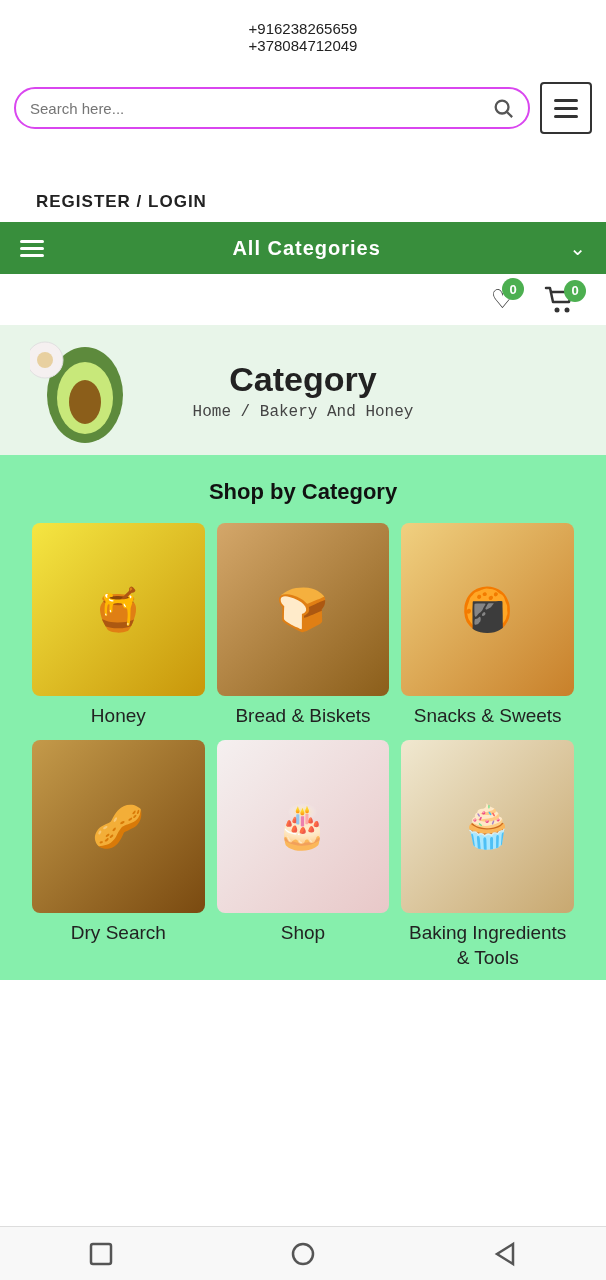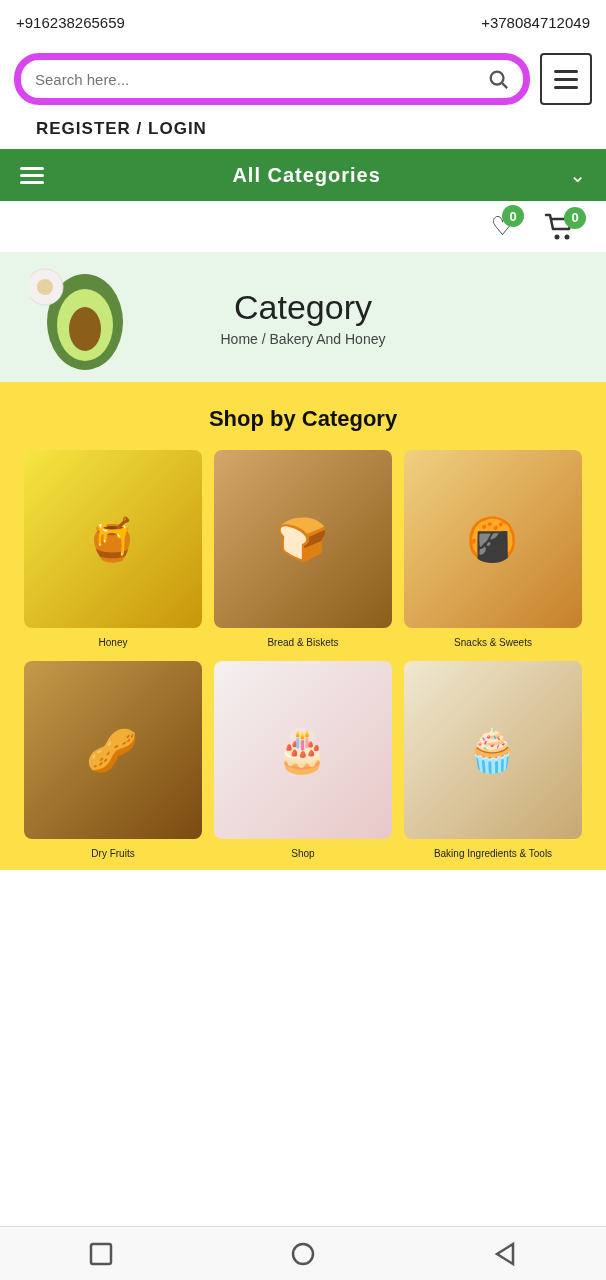--- a/index.html
+++ b/index.html
@@ -10,39 +10,40 @@
       min-height: 1280px;
       background: #fff;
       position: relative;
     }
 
     
     .top-bar {
       display: flex;
       justify-content: space-between;
       align-items: center;
-      padding: 14px 16px;
-      background: #fff;
+      padding: 20px 16px;
+      background: #fff;
+      flex-direction: column;
     }
     .top-bar span {
       font-size: 15px;
       color: #222;
     }
 
     
     .search-row {
       display: flex;
       align-items: center;
       padding: 8px 14px;
       gap: 10px;
     }
     .search-box {
       display: flex;
       align-items: center;
-      border: 7px solid #d946ef;
+      border: 2px solid #d946ef;
       border-radius: 25px;
       padding: 8px 14px;
       flex: 1;
       background: #fff;
     }
     .search-box input {
       border: none;
       outline: none;
       font-size: 15px;
       color: #888;
@@ -90,20 +91,21 @@
       position: relative;
       width: 100px;
       height: 80px;
     }
     .auth-text {
       font-size: 17px;
       font-weight: 600;
       letter-spacing: 1px;
       color: #222;
       margin-left: 20px;
+      margin-top: 44px;
     }
 
     
     .category-bar {
       background: #388e3c;
       display: flex;
       align-items: center;
       padding: 14px 20px;
       gap: 5px;
     }
@@ -188,33 +190,34 @@
       display: flex;
       align-items: center;
       justify-content: center;
     }
     .hero-text-block {
       text-align: center;
       z-index: 2;
     }
     .hero-title {
       font-size: 34px;
-      font-weight: 400;
+      font-weight: 700;
       color: #222;
     }
     .hero-breadcrumb {
-      font-size: 14px;
+      font-size: 16px;
       color: #444;
       margin-top: 4px;
+      font-family: Liberation Mono, monospace;
     }
 
     
     .shop-section {
-      padding: 24px 24px 10px;
-      background: #fde047;
+      padding: 24px 32px 10px;
+      background: #86efac;
     }
     .shop-title {
       text-align: center;
       font-size: 22px;
       font-weight: bold;
       color: #111;
       margin-bottom: 18px;
     }
     .category-grid {
       display: grid;
@@ -232,23 +235,23 @@
       aspect-ratio: 1;
       border-radius: 8px;
       overflow: hidden;
       background: #f5f5f5;
       display: flex;
       align-items: center;
       justify-content: center;
     }
     .cat-label {
       margin-top: 8px;
-      font-size: 10px;
+      font-size: 19px;
       color: #222;
-      text-align: right;
+      text-align: center;
       line-height: 1.3;
     }
 
     
     .bottom-nav {
       position: fixed;
       bottom: 0;
       left: 0;
       width: 606px;
       height: 54px;
@@ -415,21 +418,21 @@
       <div class="cat-img-box snacks-img">
         <span class="img-emoji">🍘</span>
       </div>
       <span class="cat-label">Snacks &amp; Sweets</span>
     </div>
 
     <div class="cat-item">
       <div class="cat-img-box dryfruits-img">
         <span class="img-emoji">🥜</span>
       </div>
-      <span class="cat-label">Dry Fruits</span>
+      <span class="cat-label">Dry Search</span>
     </div>
 
     <div class="cat-item">
       <div class="cat-img-box cake-img">
         <span class="img-emoji">🎂</span>
       </div>
       <span class="cat-label">Shop</span>
     </div>
 
     <div class="cat-item">

